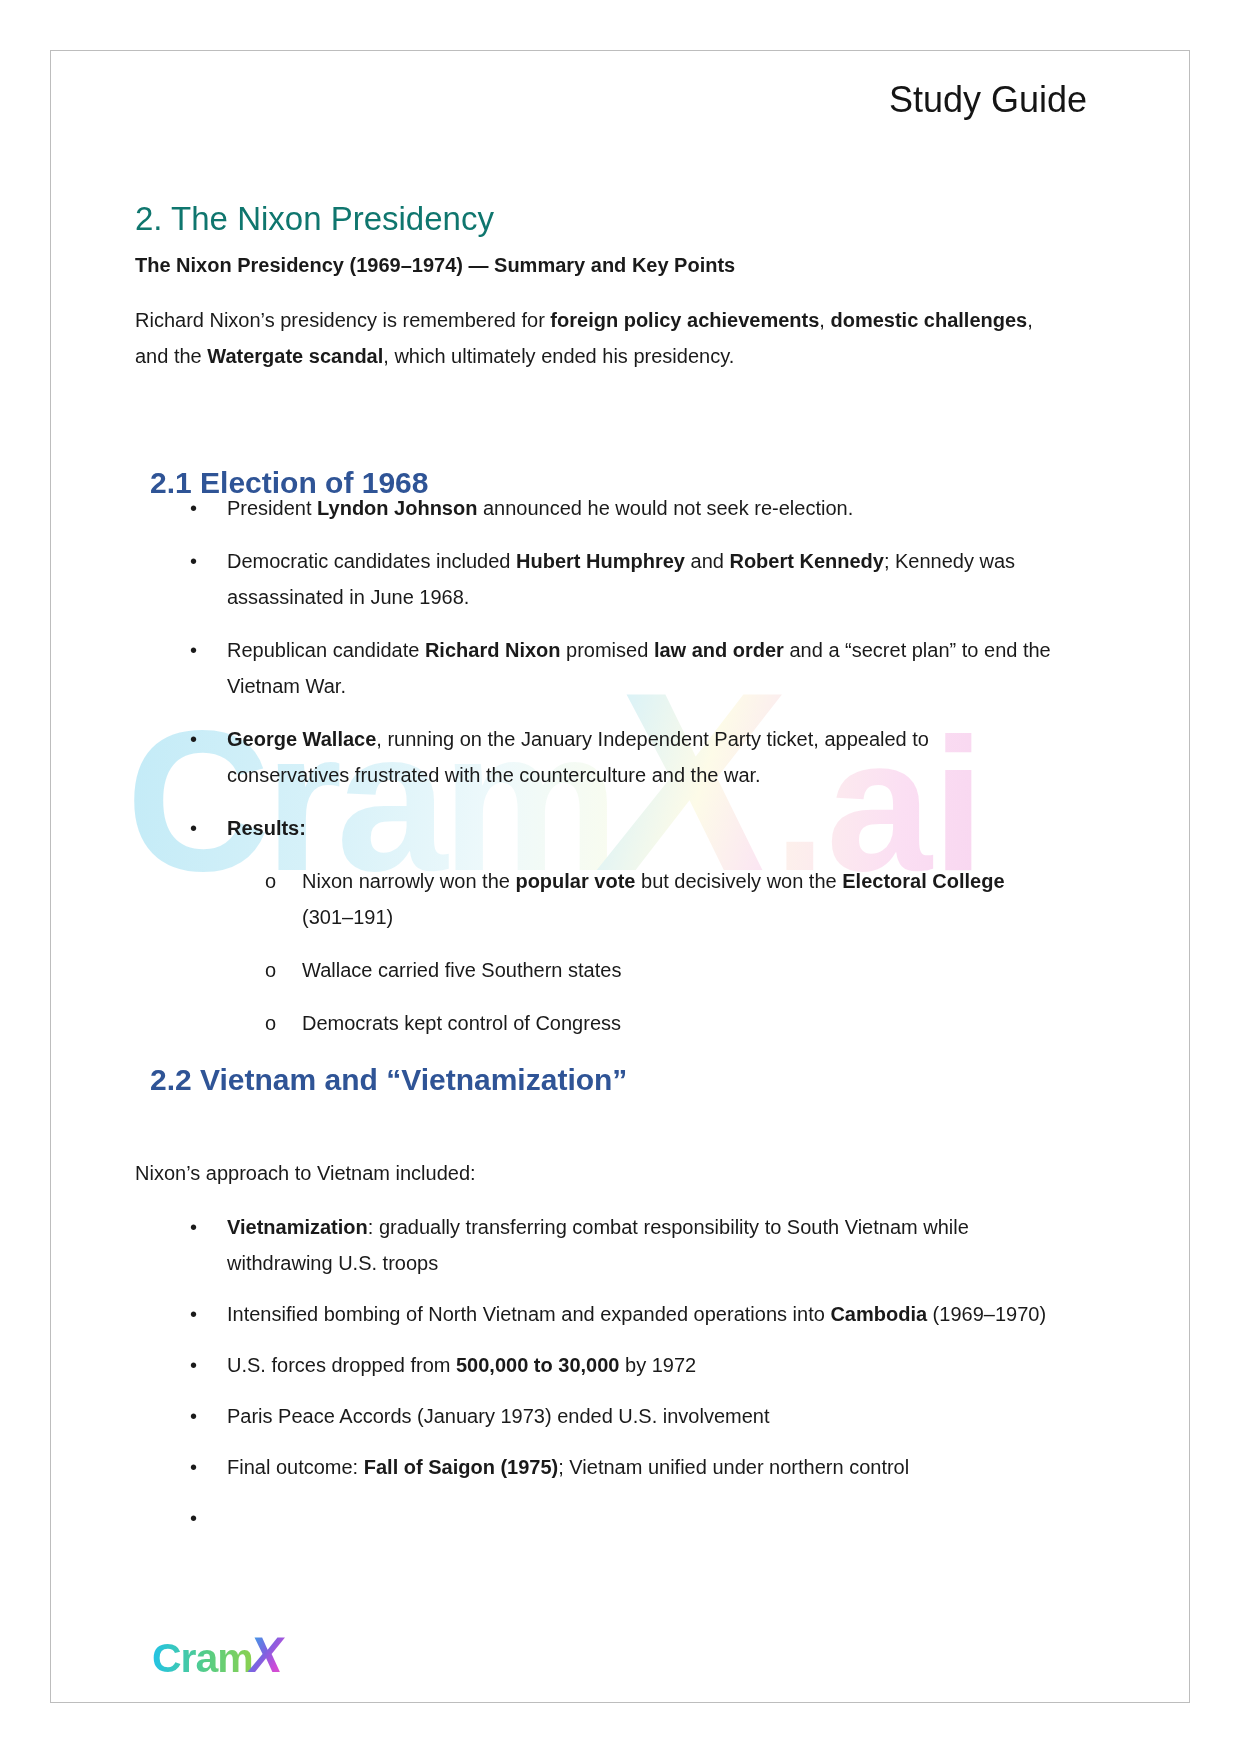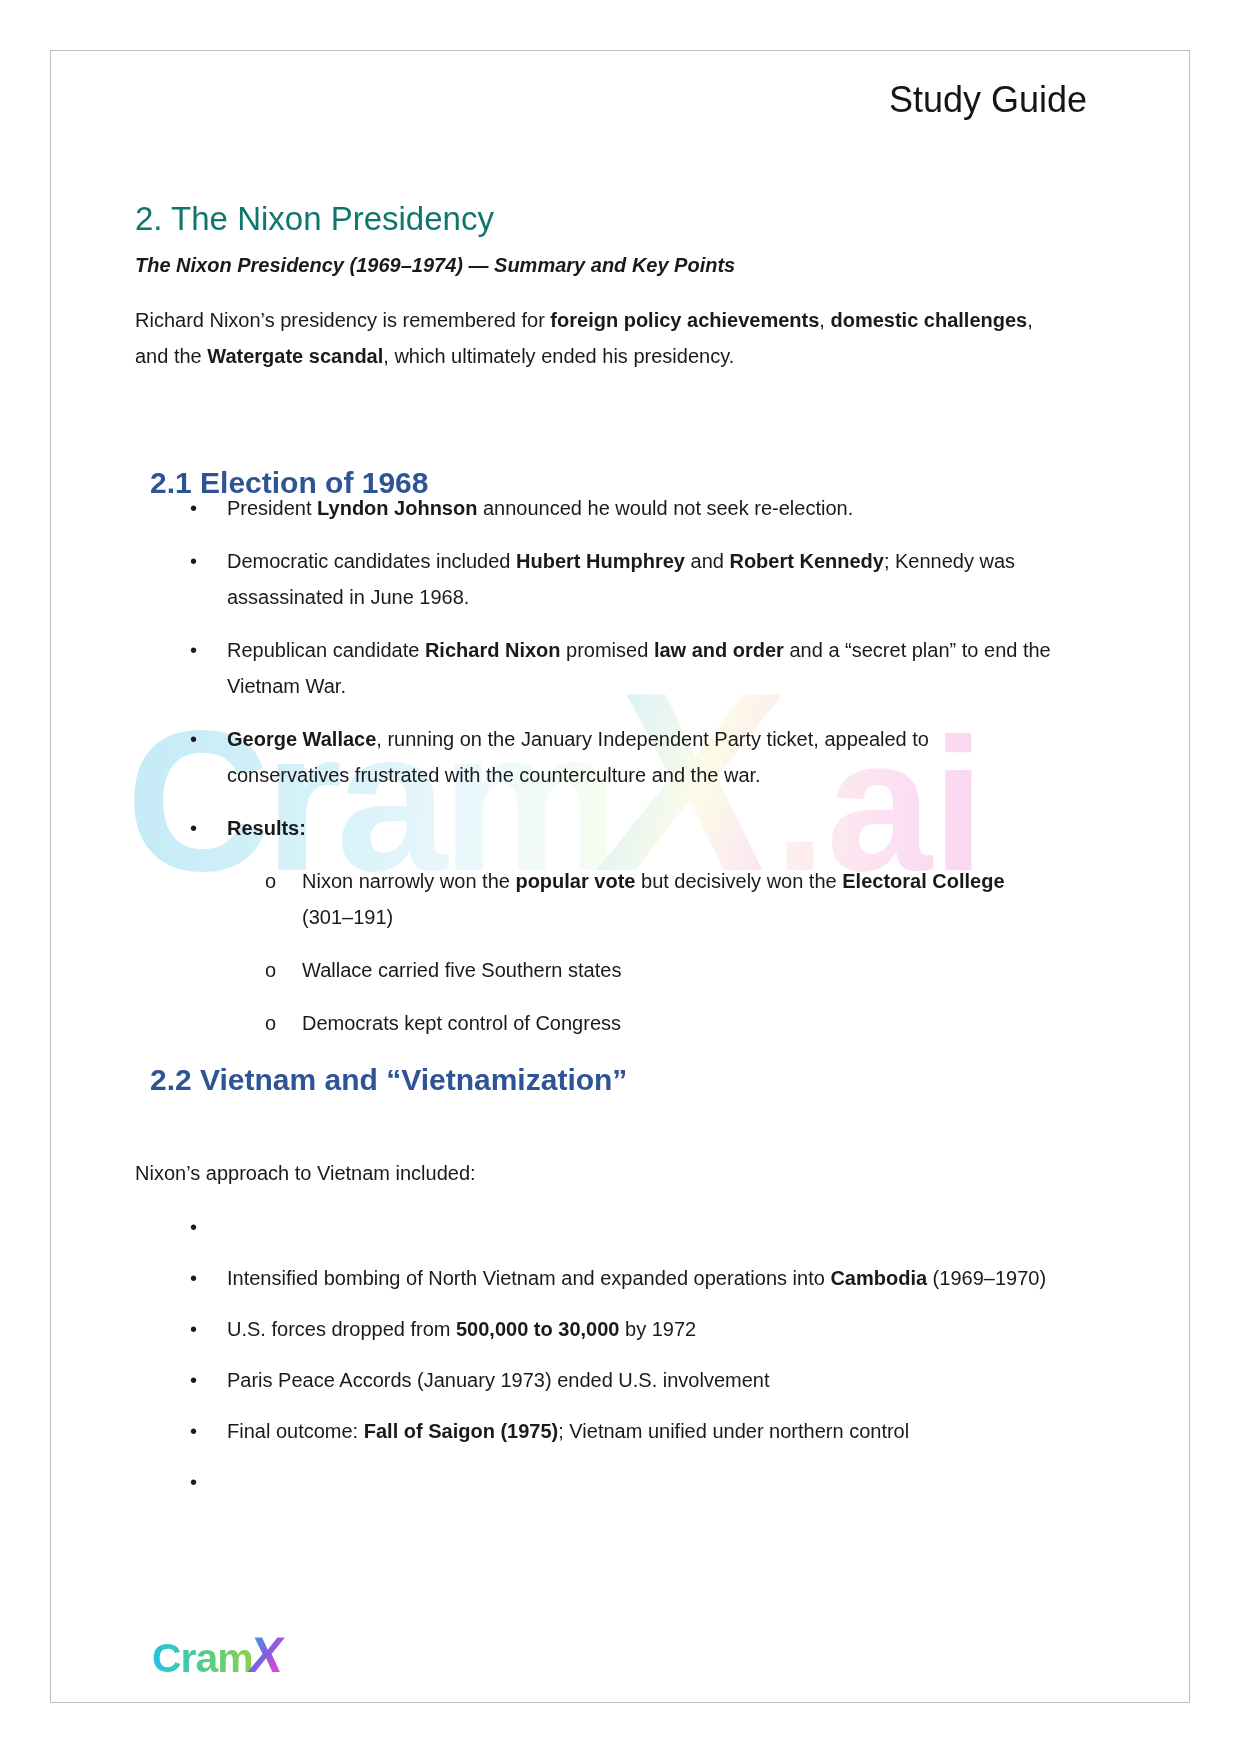--- a/index.html
+++ b/index.html
@@ -30,21 +30,21 @@
   }
   .wm-ai {
     font-size:190px; margin-left:-4px;
     background:linear-gradient(95deg,#fdf4ea 0%,#fbdff3 60%,#f8d6f0 100%);
     -webkit-background-clip:text; background-clip:text; color:transparent;
   }
   
   .header-title, .h1, .subtitle, .intro, .h2, .lead, .list, .logo { position:absolute; z-index:2; }
   .header-title { top:79px; right:154px; font-size:36px; font-weight:normal; color:#151515; line-height:42px; }
   .h1 { left:135px; top:199px; font-size:33px; font-weight:400; color:#0f766e; margin:0; line-height:40px; white-space:nowrap; }
-  .subtitle { left:135px; top:247px; font-size:20px; font-weight:bold; line-height:36px; white-space:nowrap;font-style:italic; }
+  .subtitle { left:135px; top:247px; font-size:20px; font-weight:bold; line-height:36px; white-space:nowrap; }
   .intro { left:135px; top:302px; font-size:20px; line-height:36px; margin:0; white-space:nowrap; }
   .h2 { left:135px; font-size:30px; font-weight:bold; color:#2F5496; margin:15px; line-height:38px; white-space:nowrap; }
   .h2-21 { top:449px; }
   .h2-22 { top:1046px; }
   .lead { left:135px; top:1155px; font-size:20px; line-height:36px; white-space:nowrap; }
   .list { left:135px; width:1010px; font-size:20px; }
   .list-21 { top:490px; }
   .list-22 { top:1209px; }
   .bullet { display:flex; line-height:36px; }
   .list-21 .bullet { margin-bottom:17px; }
@@ -128,20 +128,21 @@
         <span class="runs"><span>Democrats kept control of Congress</span></span>
       </div>
     </div>
 
   <h2 class="h2 h2-22">2.2 Vietnam and “Vietnamization”</h2>
   <div class="lead">Nixon’s approach to Vietnam included:</div>
   <div class="list list-22">
 
       <div class="bullet lvl1">
         <span class="marker">•</span>
+        <span class="runs"><span class="b">Vietnamization</span><span>: gradually transferring combat responsibility to South Vietnam while</span><br><span>withdrawing U.S. troops</span></span>
       </div>
 
       <div class="bullet lvl1">
         <span class="marker">•</span>
         <span class="runs"><span>Intensified bombing of North Vietnam and expanded operations into </span><span class="b">Cambodia</span><span> (1969–1970)</span></span>
       </div>
 
       <div class="bullet lvl1">
         <span class="marker">•</span>
         <span class="runs"><span>U.S. forces dropped from </span><span class="b">500,000 to 30,000</span><span> by 1972</span></span>

